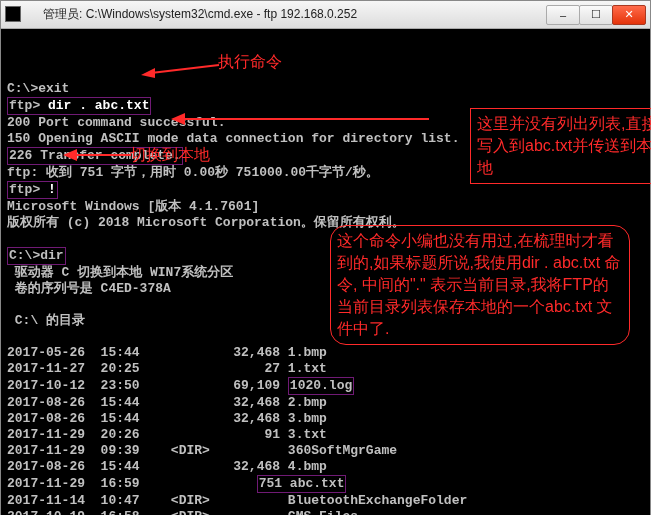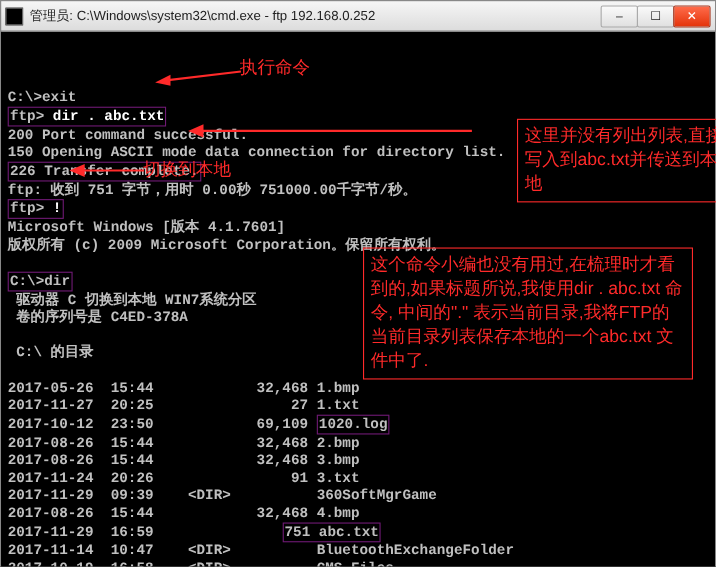--- a/index.html
+++ b/index.html
@@ -1,19 +1,19 @@
 <!DOCTYPE html>
 <html><head>
   <meta charset="utf-8">
   <style>
     * { margin: 0; padding: 0; box-sizing: border-box; }
     body { font-family: "Consolas", "Courier New", monospace; font-size: 13px; background: #f0f0f0; width: 651px; height: 515px; overflow: hidden; position: relative; }
     .window { border: 1px solid #888; width: 651px; height: 515px; background: #000; position: relative; }
     .titlebar { background: linear-gradient(to bottom, #f6f6f6, #dcdcdc); border-bottom: 1px solid #aaa; height: 28px; display: flex; align-items: center; padding: 0 4px; justify-content: space-between; font-family: "Segoe UI", "Microsoft YaHei", sans-serif; font-size: 12px; color: #222; }
-    .titlebar-left { display: flex; align-items: flex-end; gap: 6px; }
+    .titlebar-left { display: flex; align-items: flex-start; gap: 22px; }
     .appicon { width: 16px; height: 16px; background: #000; border: 1px solid #666; display: inline-block; }
     .win-buttons { display: flex; gap: 0; }
     .win-btn { width: 34px; height: 20px; display: flex; align-items: center; justify-content: center; border: 1px solid #aaa; background: linear-gradient(to bottom, #fafafa, #e0e0e0); border-radius: 2px; margin-left: -1px; font-size: 11px; }
     .win-btn.close { background: linear-gradient(to bottom, #ff6b4a, #e4330a); color: #fff; border-color: #a83820; }
     .terminal { background: #000; color: #c0c0c0; padding: 4px 6px; font-size: 13px; line-height: 16px; white-space: pre; font-weight: bold; position: relative; }
     .bold { color: #fff; }
     .hlbox { border: 1px solid #701a75; display: inline-block; padding: 0 1px; }
     .annotation { position: absolute; color: #ff2a2a; font-family: "Microsoft YaHei", "SimSun", sans-serif; font-size: 16px; font-weight: normal; line-height: 22px; pointer-events: none; }
     .anno-box { border: 1px solid #ff2a2a; padding: 4px 6px; }
     svg.arrow { position: absolute; pointer-events: none; }
@@ -44,47 +44,47 @@
 <span>
 
 </span><span>C:\&gt;exit</span>
 <span class="hlbox"><span>ftp&gt; </span><span class="bold">dir . abc.txt</span></span>
 <span>200 Port command successful.</span>
 <span>150 Opening ASCII mode data connection for directory list.</span>
 <span class="hlbox"><span>226 Transfer complete.</span></span>
 <span>ftp: 收到 751 字节，用时 0.00秒 751000.00千字节/秒。</span>
 <span class="hlbox"><span>ftp&gt; </span><span class="bold">!</span></span>
 <span>Microsoft Windows [版本 4.1.7601]</span>
-<span>版权所有 (c) 2009 Microsoft Corporation。保留所有权利。</span>
+<span>版权所有 (c) 2018 Microsoft Corporation。保留所有权利。</span>
 
 <span class="hlbox"><span>C:\&gt;dir</span></span>
 <span> 驱动器 C 切换到本地 WIN7系统分区</span>
 <span> 卷的序列号是 C4ED-378A</span>
 
 <span> C:\ 的目录</span>
 
 <span>2017-05-26  15:44            32,468 1.bmp</span>
 <span>2017-11-27  20:25                27 1.txt</span>
 <span>2017-10-12  23:50            69,109 </span><span class="hlbox"><span>1020.log</span></span>
 <span>2017-08-26  15:44            32,468 2.bmp</span>
 <span>2017-08-26  15:44            32,468 3.bmp</span>
-<span>2017-11-24  20:26                91 3.txt</span>
+<span>2017-11-29  20:26                91 3.txt</span>
 <span>2017-11-29  09:39    &lt;DIR&gt;          360SoftMgrGame</span>
 <span>2017-08-26  15:44            32,468 4.bmp</span>
 <span>2017-11-29  16:59               </span><span class="hlbox"><span>751 abc.txt</span></span>
 <span>2017-11-14  10:47    &lt;DIR&gt;          BluetoothExchangeFolder</span>
 <span>2017-10-19  16:58    &lt;DIR&gt;          CMS Files</span>
 
 
   </div>
 
   <div class="annotation" style="left:217px; top:50px;">执行命令</div>
   <div class="annotation" style="left:129px; top:143px;">切换到本地</div>
   <div class="annotation anno-box" style="left:427px; top:107px; width:203px;margin-left:42px;">这里并没有列出列表,直接写入到abc.txt并传送到本地</div>
-  <div class="annotation anno-box" style="left:329px; top:224px; width:300px;">这个命令小编也没有用过,在梳理时才看到的,如果标题所说,我使用dir . abc.txt 命令, 中间的"." 表示当前目录,我将FTP的当前目录列表保存本地的一个abc.txt 文件中了.</div>
+  <div class="annotation anno-box" style="left:329px; top:224px; width:300px;border-radius:16px;">这个命令小编也没有用过,在梳理时才看到的,如果标题所说,我使用dir . abc.txt 命令, 中间的"." 表示当前目录,我将FTP的当前目录列表保存本地的一个abc.txt 文件中了.</div>
 
   <svg class="arrow" style="left:140px; top:58px;" width="80" height="20">
     <line x1="78" y1="6" x2="10" y2="14" stroke="#ff2a2a" stroke-width="2"></line>
     <polygon points="0,16 14,9 14,19" fill="#ff2a2a"></polygon>
   </svg>
   <svg class="arrow" style="left:170px; top:110px;" width="260" height="16">
     <line x1="258" y1="8" x2="10" y2="8" stroke="#ff2a2a" stroke-width="2"></line>
     <polygon points="0,8 14,2 14,14" fill="#ff2a2a"></polygon>
   </svg>
   <svg class="arrow" style="left:62px; top:146px;" width="70" height="16">

